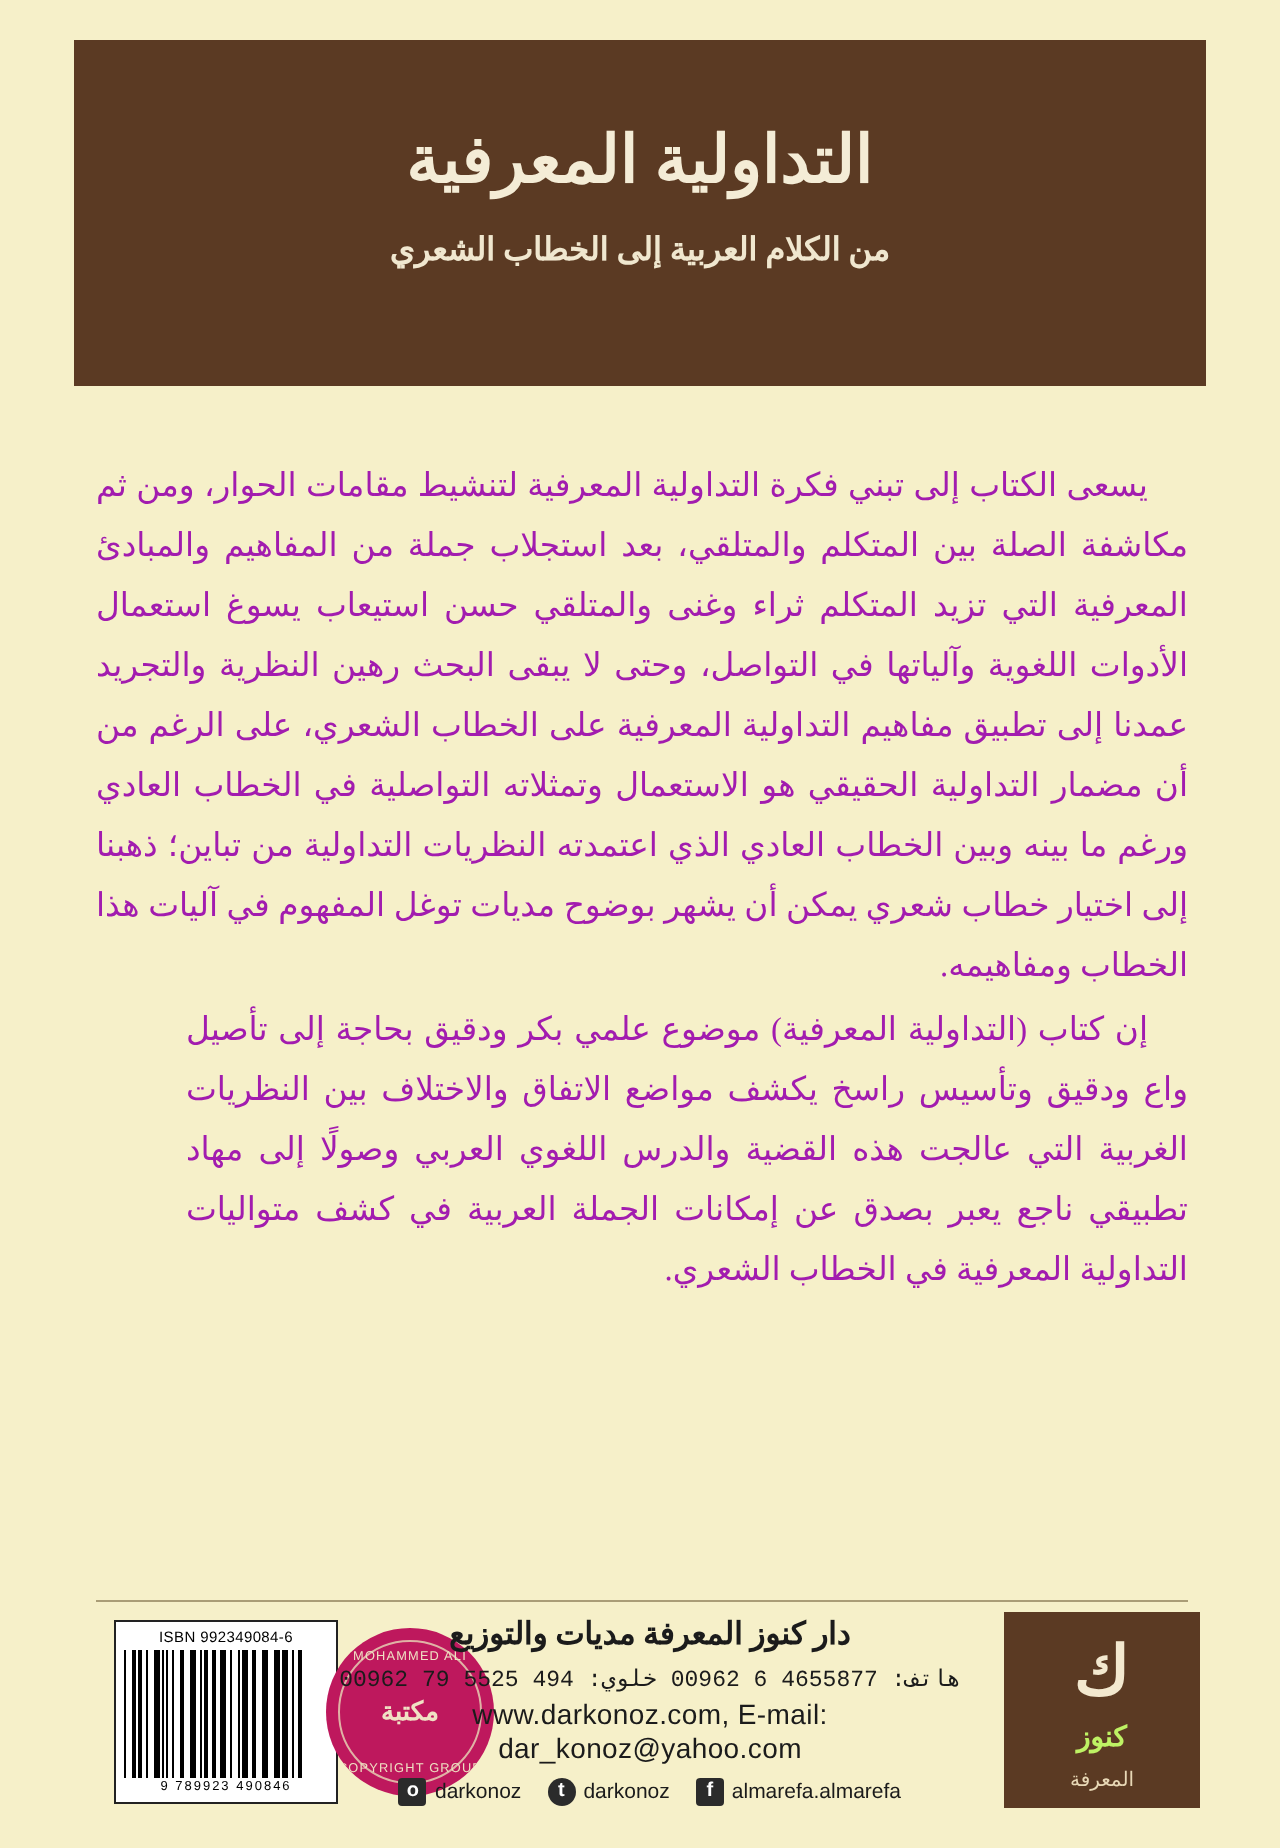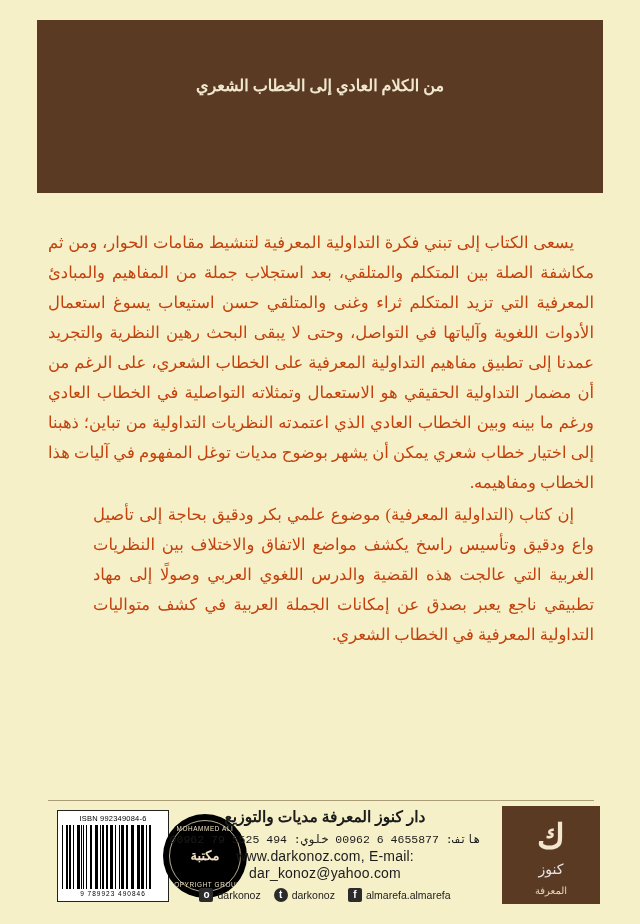--- a/index.html
+++ b/index.html
@@ -60,21 +60,21 @@
   .blurb {
     position: absolute;
     left: 48px;
     top: 228px;
     width: 546px;
     text-align: justify;
     text-align-last: right;
     direction: rtl;
     font-size: 16.4px;
     line-height: 30px;
-    color: #c2410c;
+    color: #a21caf;
     font-family: "Liberation Serif", "DejaVu Serif", serif;
   }
   .blurb p {
     margin: 0 0 0 0;
     text-indent: 20px;
   }
   .blurb p + p {
     margin-top: 2px;
     margin-left: 45px;
   }
@@ -141,21 +141,21 @@
   }
 
   
   .stamp {
     position: absolute;
     left: 163px;
     top: 14px;
     width: 84px;
     height: 84px;
     border-radius: 50%;
-    background: #000000;
+    background: #be185d;
     color: #f2e6cf;
     overflow: hidden;
   }
   .stamp .ring {
     position: absolute;
     left: 6px; top: 6px; right: 6px; bottom: 6px;
     border: 1px solid #e9d9b8;
     border-radius: 50%;
     opacity: 0.8;
   }
@@ -266,40 +266,41 @@
     line-height: 1;
     color: #f3e8cf;
     font-family: "Liberation Serif", serif;
   }
   .logo .word {
     position: absolute;
     left: 0; right: 0;
     bottom: 26px;
     text-align: center;
     font-size: 14px;
-    font-weight: normal;
-    color: #e5e5e5;
+    font-weight: bold;
+    color: #bef264;
   }
   .logo .word2 {
     position: absolute;
     left: 0; right: 0;
     bottom: 8px;
     text-align: center;
     font-size: 10px;
     color: #e8d8b6;
   }
 </style>
 </head>
 <body>
 
 <div class="page">
 
   <div class="header-band">
     <div class="header-inner">
-      <div class="book-subtitle">من الكلام العادي إلى الخطاب الشعري</div>
+      <div class="book-title">التداولية المعرفية</div>
+      <div class="book-subtitle">من الكلام العربية إلى الخطاب الشعري</div>
     </div>
   </div>
 
   <div class="blurb">
     <p>يسعى الكتاب إلى تبني فكرة التداولية المعرفية لتنشيط مقامات الحوار، ومن ثم مكاشفة الصلة بين المتكلم والمتلقي، بعد استجلاب جملة من المفاهيم والمبادئ المعرفية التي تزيد المتكلم ثراء وغنى والمتلقي حسن استيعاب يسوغ استعمال الأدوات اللغوية وآلياتها في التواصل، وحتى لا يبقى البحث رهين النظرية والتجريد عمدنا إلى تطبيق مفاهيم التداولية المعرفية على الخطاب الشعري، على الرغم من أن مضمار التداولية الحقيقي هو الاستعمال وتمثلاته التواصلية في الخطاب العادي ورغم ما بينه وبين الخطاب العادي الذي اعتمدته النظريات التداولية من تباين؛ ذهبنا إلى اختيار خطاب شعري يمكن أن يشهر بوضوح مديات توغل المفهوم في آليات هذا الخطاب ومفاهيمه.</p>
     <p>إن كتاب (التداولية المعرفية) موضوع علمي بكر ودقيق بحاجة إلى تأصيل واع ودقيق وتأسيس راسخ يكشف مواضع الاتفاق والاختلاف بين النظريات الغربية التي عالجت هذه القضية والدرس اللغوي العربي وصولًا إلى مهاد تطبيقي ناجع يعبر بصدق عن إمكانات الجملة العربية في كشف متواليات التداولية المعرفية في الخطاب الشعري.</p>
   </div>
 
   <div class="footer">
     <div class="rule"></div>

